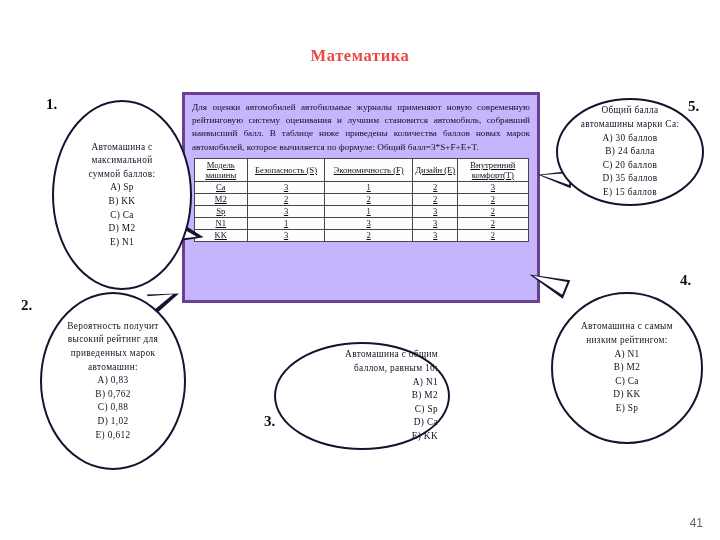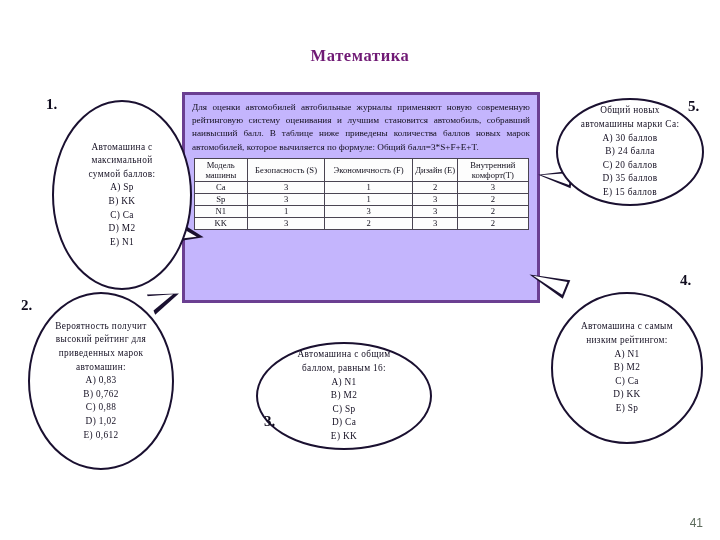--- a/index.html
+++ b/index.html
@@ -25,21 +25,21 @@
   
   .slide-title {
     position: absolute;
     left: 0; top: 46px;
     width: 720px;
     text-align: center;
     font-family: "Liberation Serif", "DejaVu Serif", serif;
     font-weight: bold;
     font-size: 16.5px;
     letter-spacing: 0.6px;
-    color: #701a75;
+    color: #ef4444;
   }
 
   
   .content-frame {
     position: absolute;
     left: 182px;
     top: 92px;
     width: 358px;
     height: 211px;
     border: 3px solid #6b3f92;
@@ -56,20 +56,21 @@
     margin: 2px 2px 4px 2px;
   }
 
   table.score-table {
     border-collapse: collapse;
     width: 335px;
     margin: 0 auto;
     font-family: "Liberation Serif", "DejaVu Serif", serif;
     font-size: 8.6px;
     color: #120f1c;
+    text-decoration: underline;
   }
   table.score-table th,
   table.score-table td {
     border: 1px solid #4a4452;
     text-align: center;
     padding: 0;
     line-height: 10.5px;
     height: 11px;
     background: #fdfdfd;
   }
@@ -106,28 +107,29 @@
   .callout .opt  { display: block; }
   .callout .opt.bold { font-weight: normal; }
 
   
   .oval-1 {
     left: 52px; top: 100px; width: 140px; height: 190px;
     border-radius: 50% 50% 50% 50%;
     padding: 6px 10px;
   }
   .oval-2 {
-    left: 28px; top: 292px; width: 146px; height: 178px;
+    left: 40px; top: 292px; width: 146px; height: 178px;
     border-radius: 50%;
     padding: 6px 8px;
   }
   .oval-3 {
-    left: 256px; top: 342px; width: 176px; height: 108px;
+    left: 274px; top: 342px; width: 176px; height: 108px;
     border-radius: 50%;
     padding: 4px 10px;
+    align-items: flex-end;
   }
   .oval-4 {
     left: 551px; top: 292px; width: 152px; height: 152px;
     border-radius: 50%;
     padding: 4px 8px;
   }
   .oval-5 {
     left: 556px; top: 98px; width: 148px; height: 108px;
     border-radius: 50%;
     padding: 4px 8px;
@@ -241,20 +243,27 @@
       </thead>
       <tbody>
           <tr>
             <td>Ca</td>
             <td>3</td>
             <td>1</td>
             <td>2</td>
             <td>3</td>
           </tr>
           <tr>
+            <td>M2</td>
+            <td>2</td>
+            <td>2</td>
+            <td>2</td>
+            <td>2</td>
+          </tr>
+          <tr>
             <td>Sp</td>
             <td>3</td>
             <td>1</td>
             <td>3</td>
             <td>2</td>
           </tr>
           <tr>
             <td>N1</td>
             <td>1</td>
             <td>3</td>
@@ -314,21 +323,21 @@
   <div class="callout oval-4">
       <span class="stem">Автомашина с самым</span>
       <span class="stem">низким рейтингом:</span>
       <span class="opt bold">A) N1</span>
       <span class="opt">B) M2</span>
       <span class="opt">C) Ca</span>
       <span class="opt">D) KK</span>
       <span class="opt">E) Sp</span>
     </div>
   <div class="callout oval-5">
-      <span class="stem">Общий новых</span>
+      <span class="stem">Общий балла</span>
       <span class="stem">автомашины марки Ca:</span>
       <span class="opt">A) 30 баллов</span>
       <span class="opt">B) 24 балла</span>
       <span class="opt">C) 20 баллов</span>
       <span class="opt">D) 35 баллов</span>
       <span class="opt bold">E) 15 баллов</span>
     </div>
 
   <div class="qnum qnum-1">1.</div>
   <div class="qnum qnum-2">2.</div>

